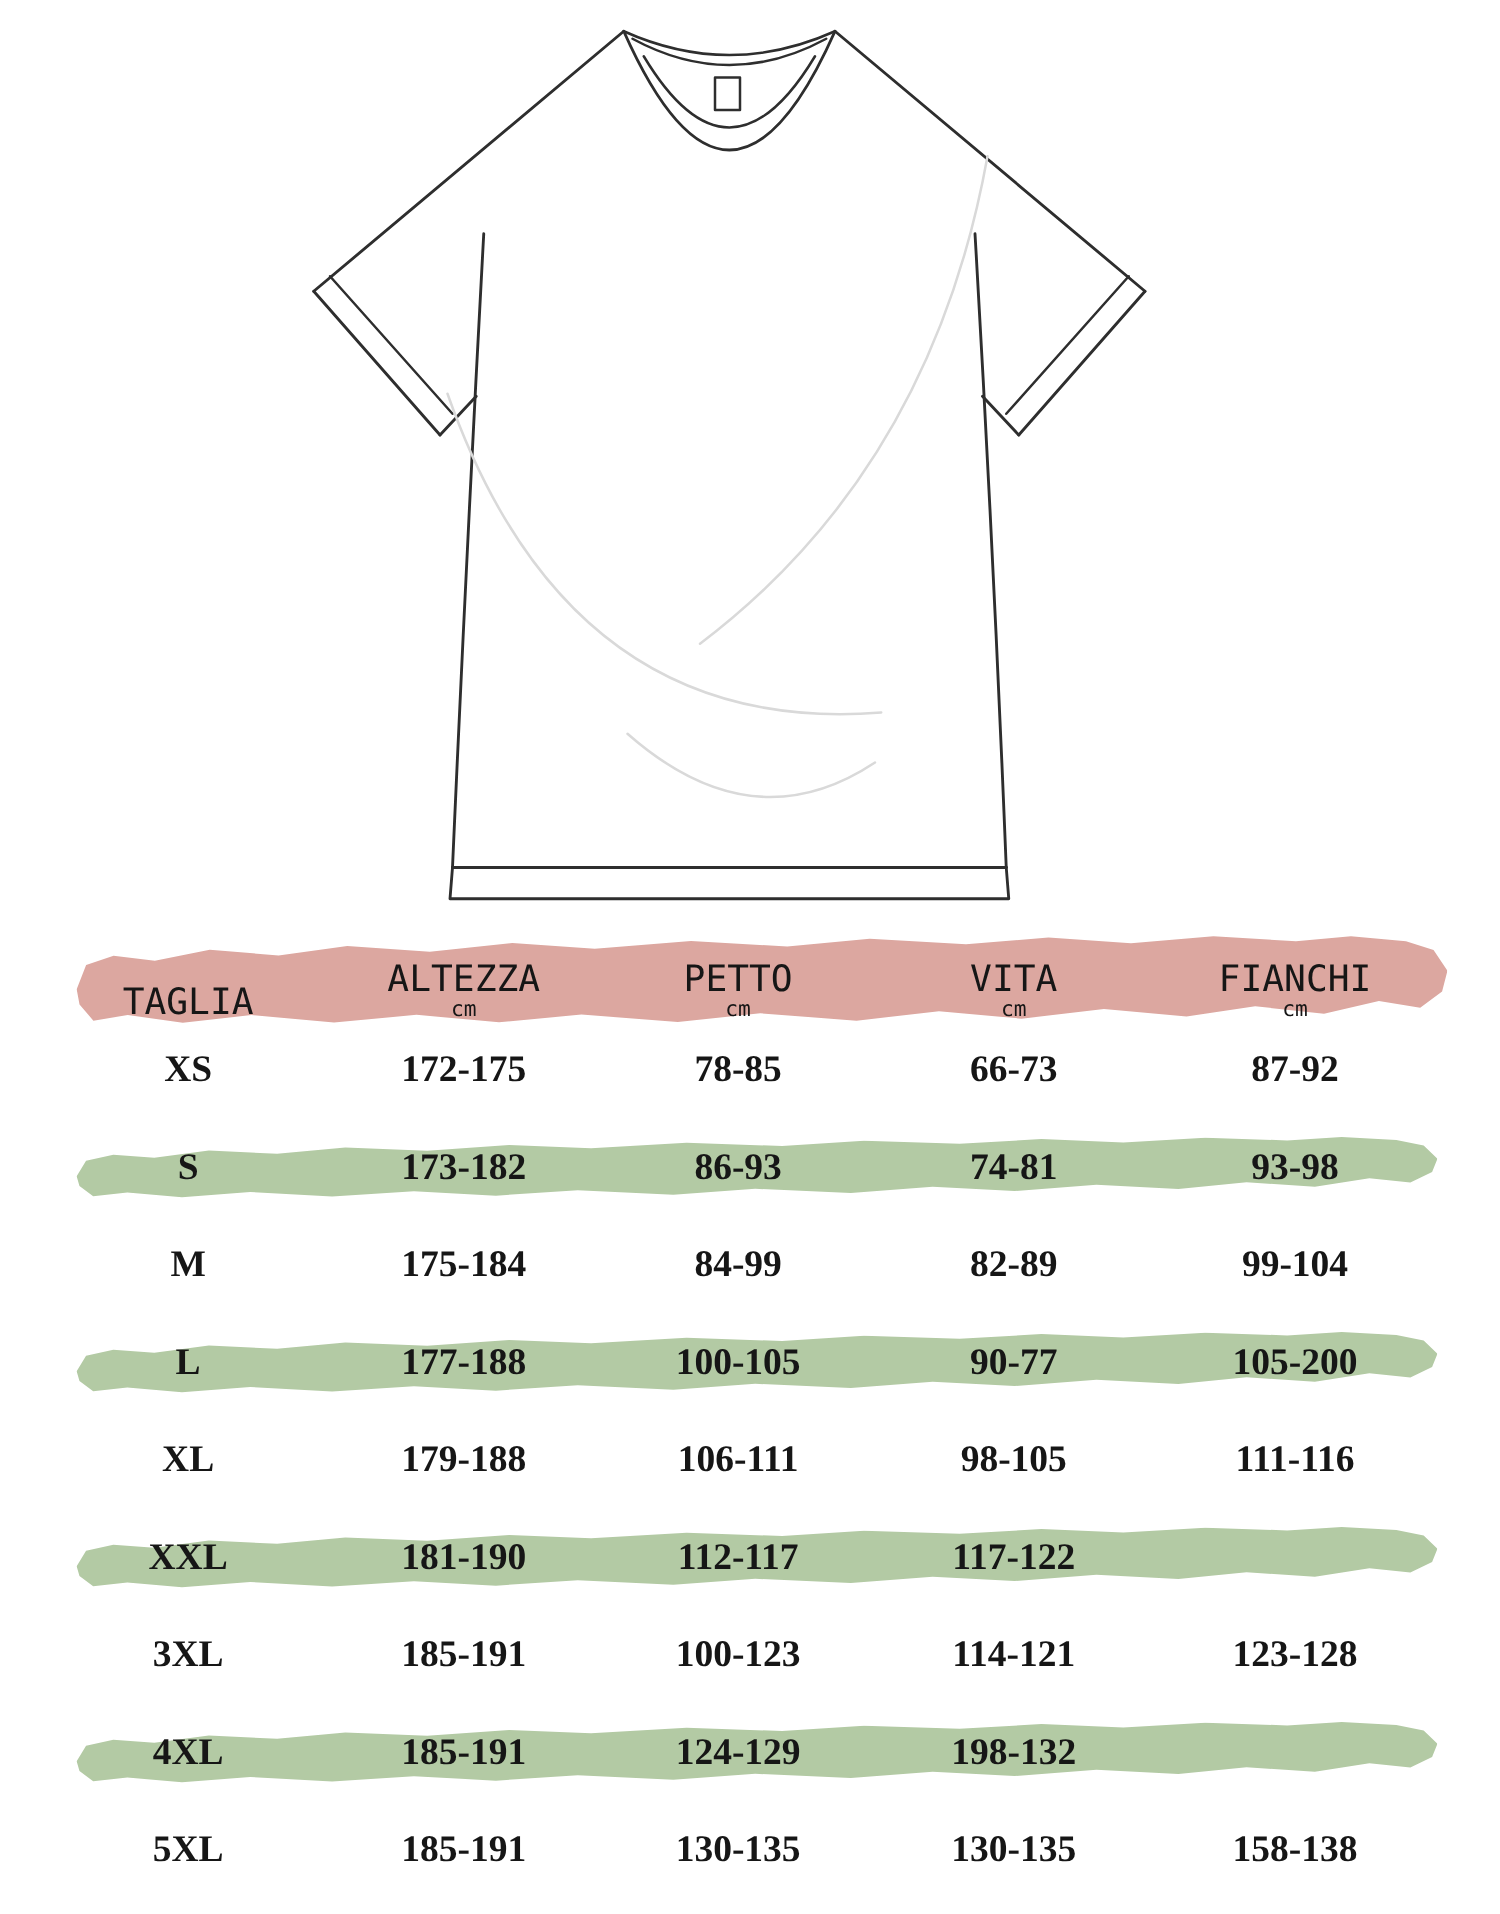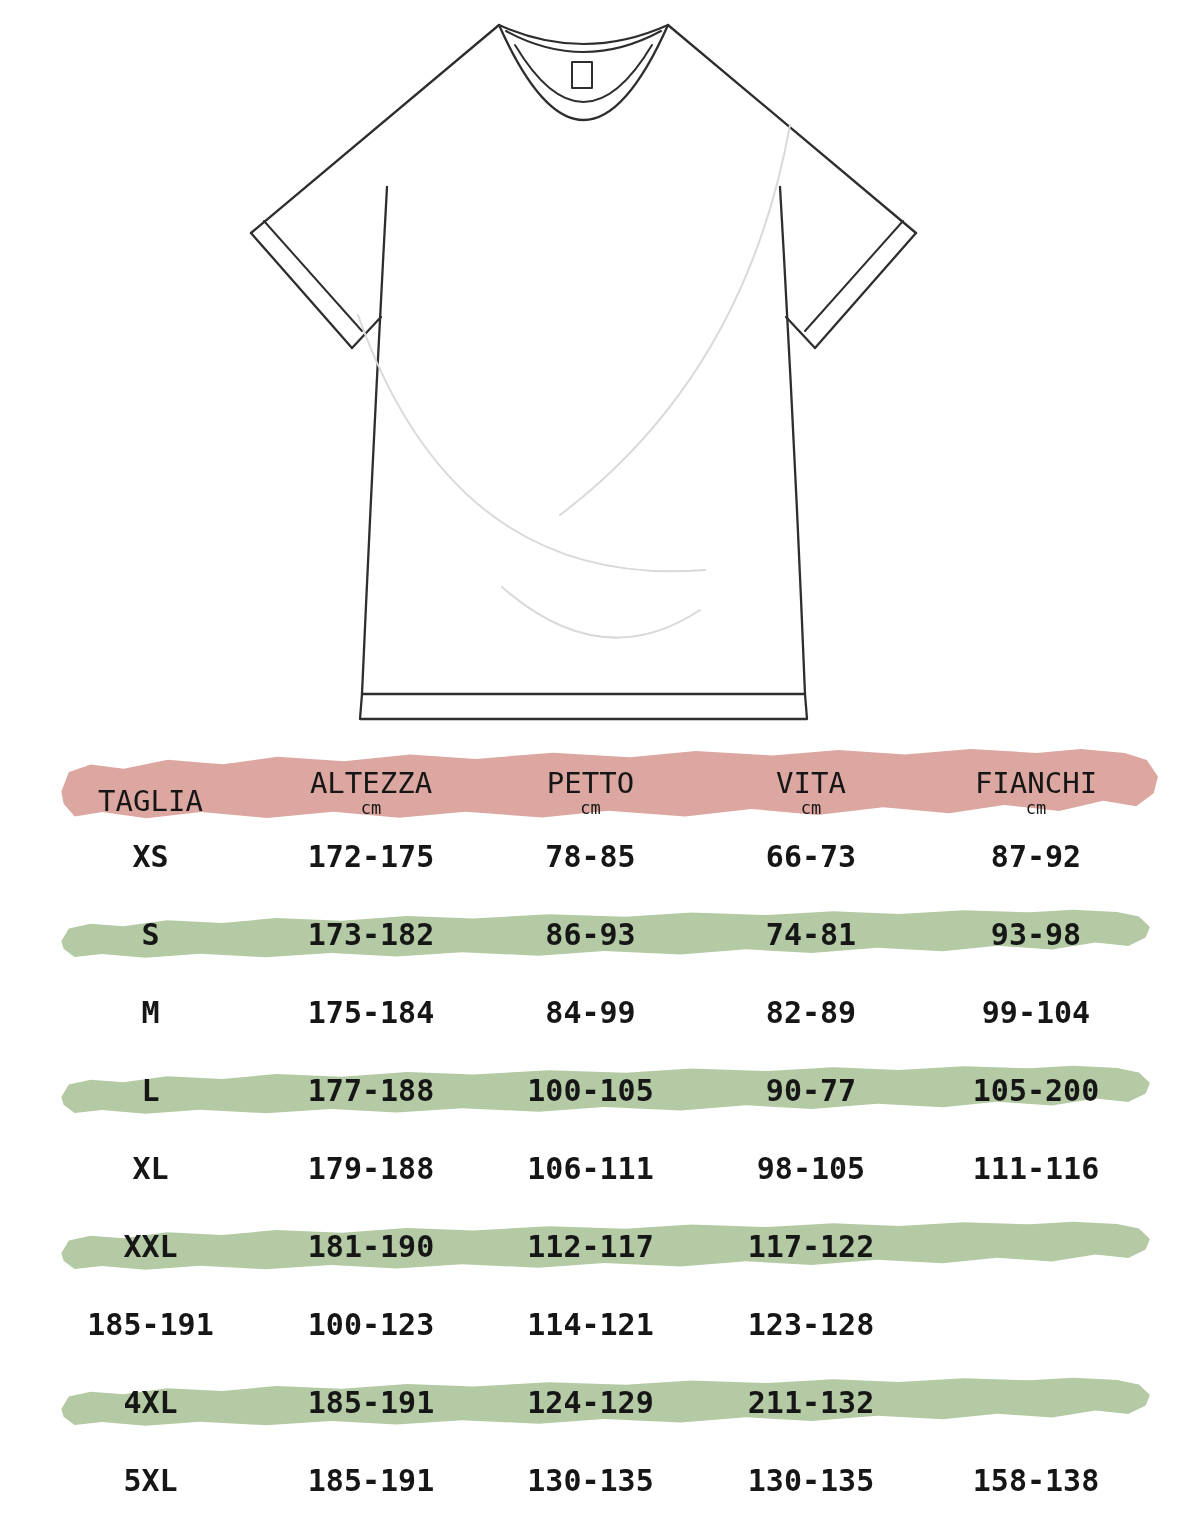--- a/index.html
+++ b/index.html
@@ -24,20 +24,21 @@
     grid-template-columns:221px 220px 219px 222px 228px;
     align-items:center;
   }
   .cell{
     position:relative;z-index:2;
     text-align:center;
     font-weight:bold;
     font-size:30px;
     letter-spacing:0px;
     white-space:nowrap;
+    font-family:Liberation Serif, serif;
   }
   .header-row{height:78px;}
   .hcell{
     position:relative;z-index:2;
     text-align:center;
     font-weight:normal;
     display:flex;flex-direction:column;align-items:center;justify-content:flex-end;
     padding-top:20px;
     height:100%;
     box-sizing:border-box;
@@ -172,32 +173,33 @@
   <div class="trow">
     <div class="brush row-brush" style="background: rgb(179, 202, 164);"></div>
     <div class="cell">XXL</div>
     <div class="cell">181-190</div>
     <div class="cell">112-117</div>
     <div class="cell">117-122</div>
   </div>
 
   <div class="trow">
 
+    <div class="cell">3XL</div>
     <div class="cell">185-191</div>
     <div class="cell">100-123</div>
     <div class="cell">114-121</div>
     <div class="cell">123-128</div>
   </div>
 
   <div class="trow">
     <div class="brush row-brush" style="background: rgb(179, 202, 164);"></div>
     <div class="cell">4XL</div>
     <div class="cell">185-191</div>
     <div class="cell">124-129</div>
-    <div class="cell">211-132</div>
+    <div class="cell">198-132</div>
   </div>
 
   <div class="trow">
 
     <div class="cell">5XL</div>
     <div class="cell">185-191</div>
     <div class="cell">130-135</div>
     <div class="cell">130-135</div>
     <div class="cell">158-138</div>
   </div>

